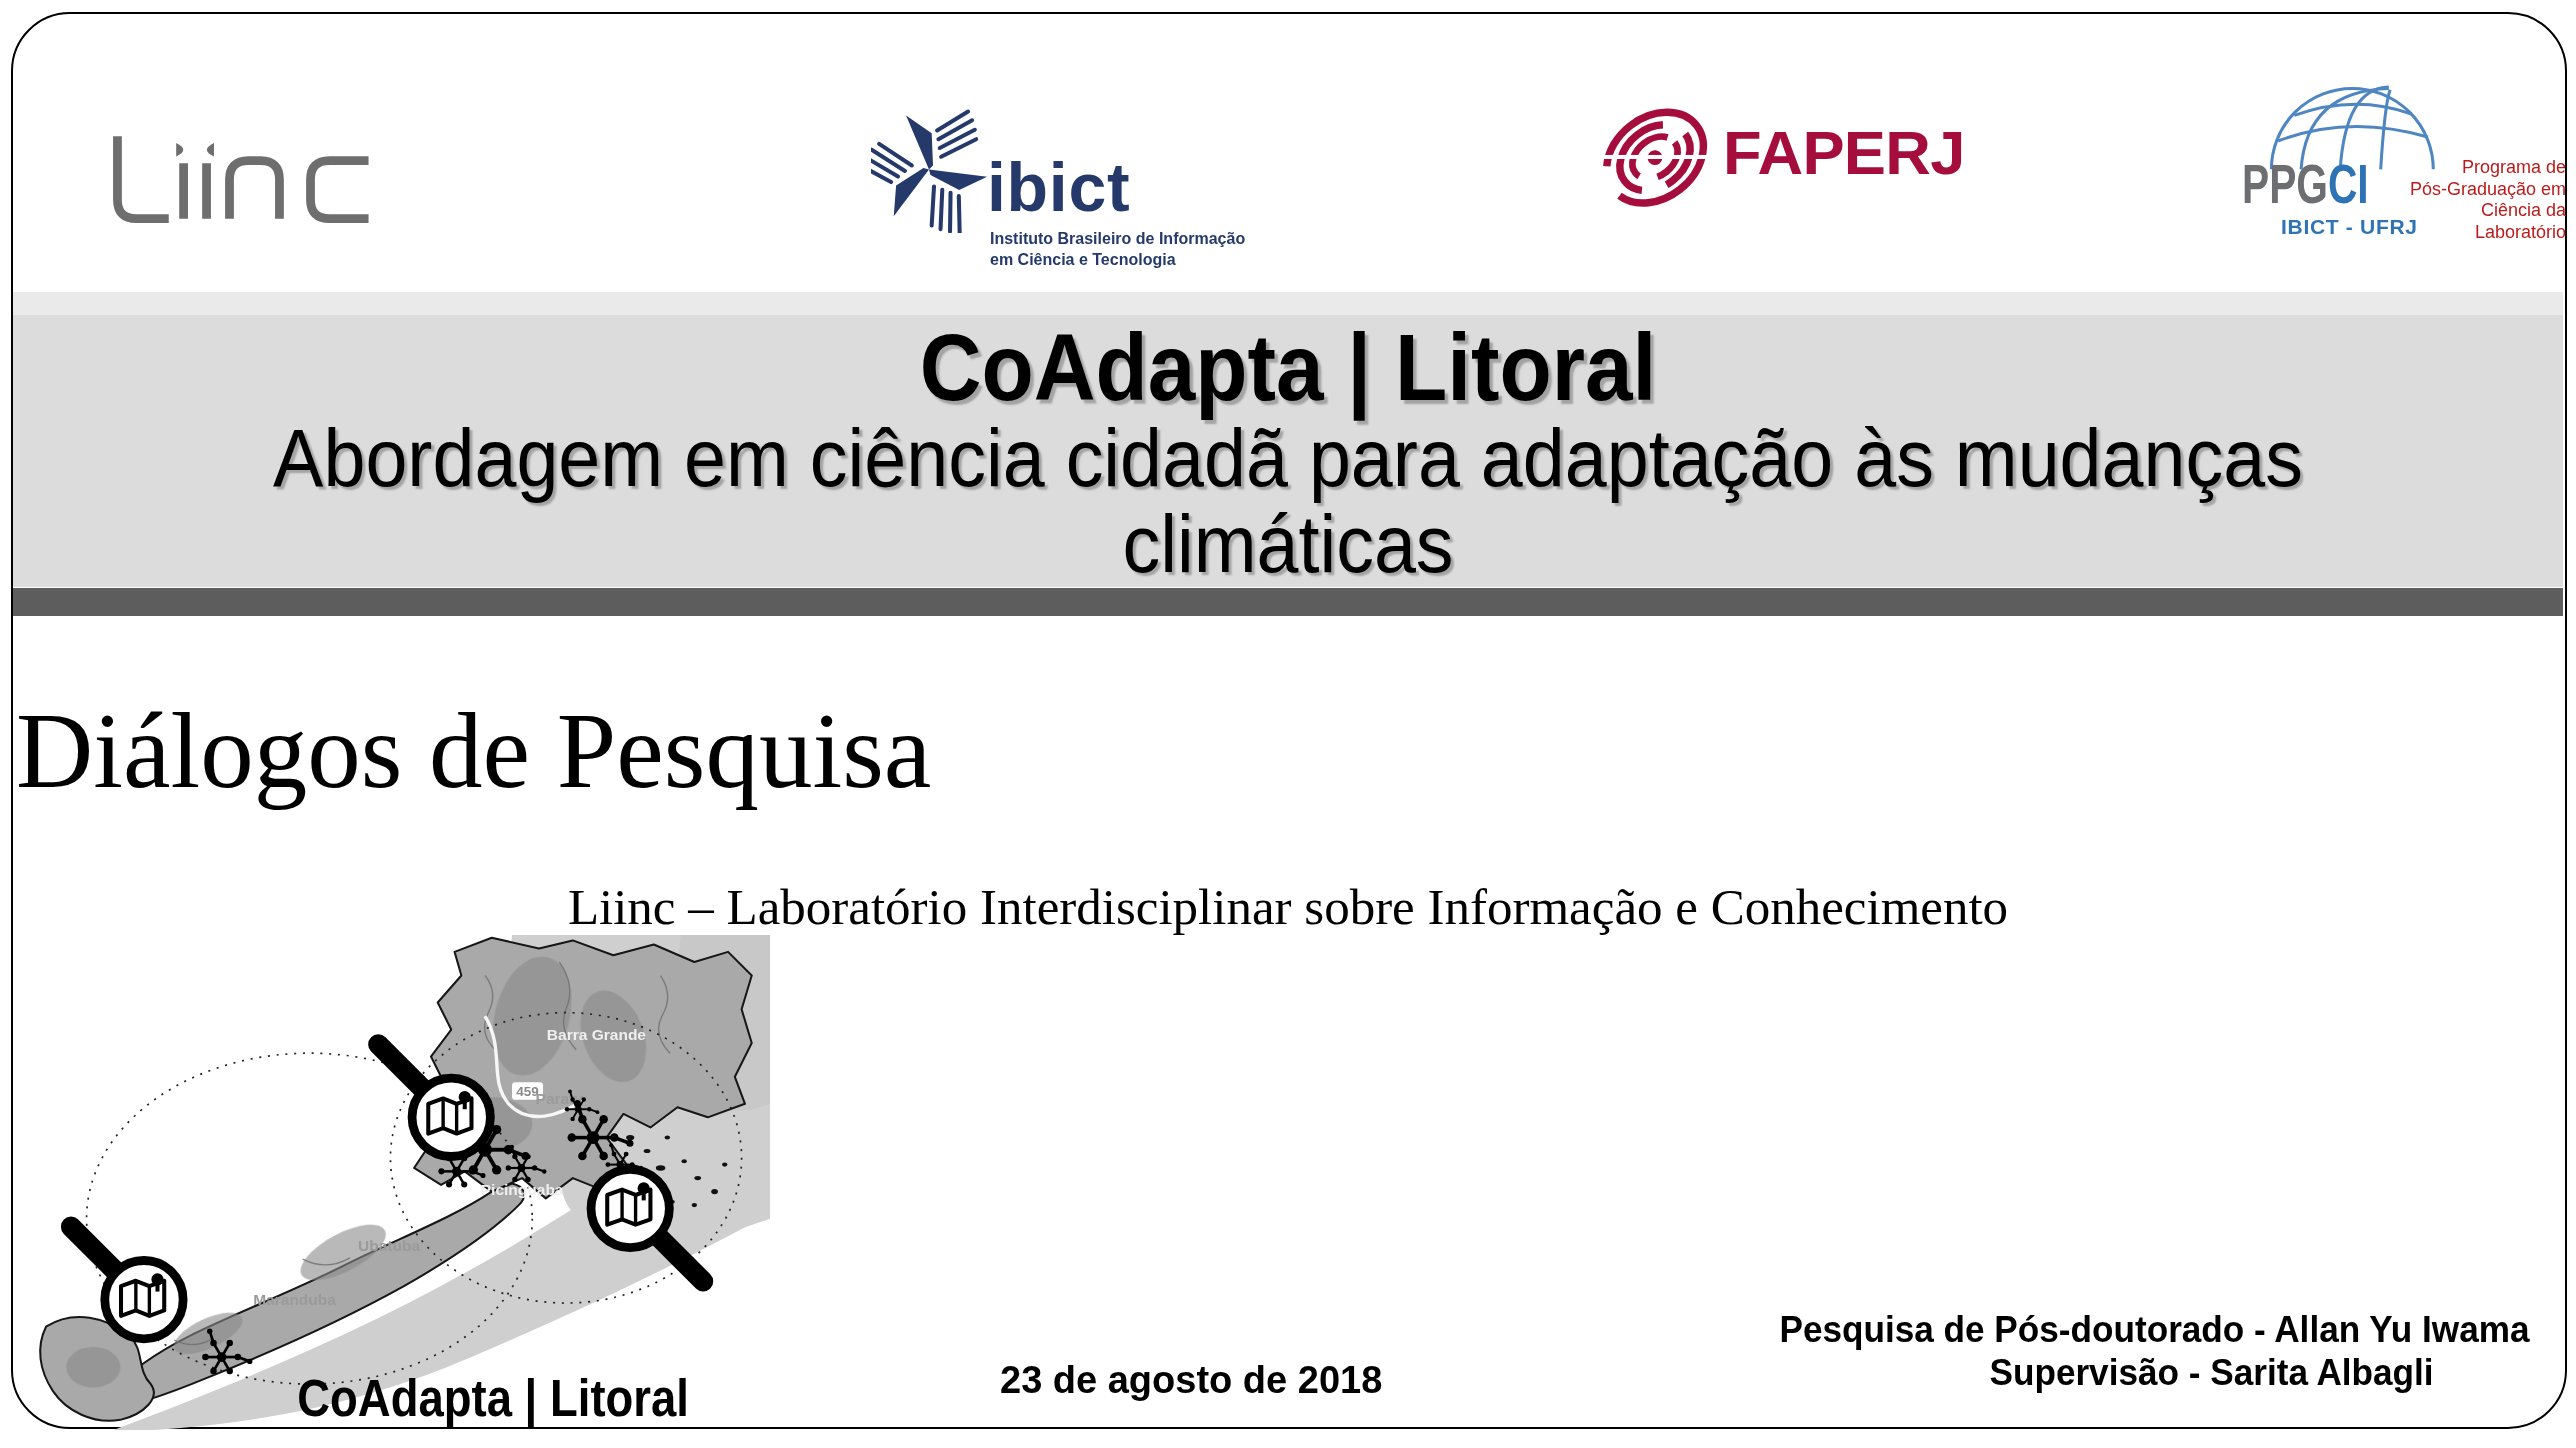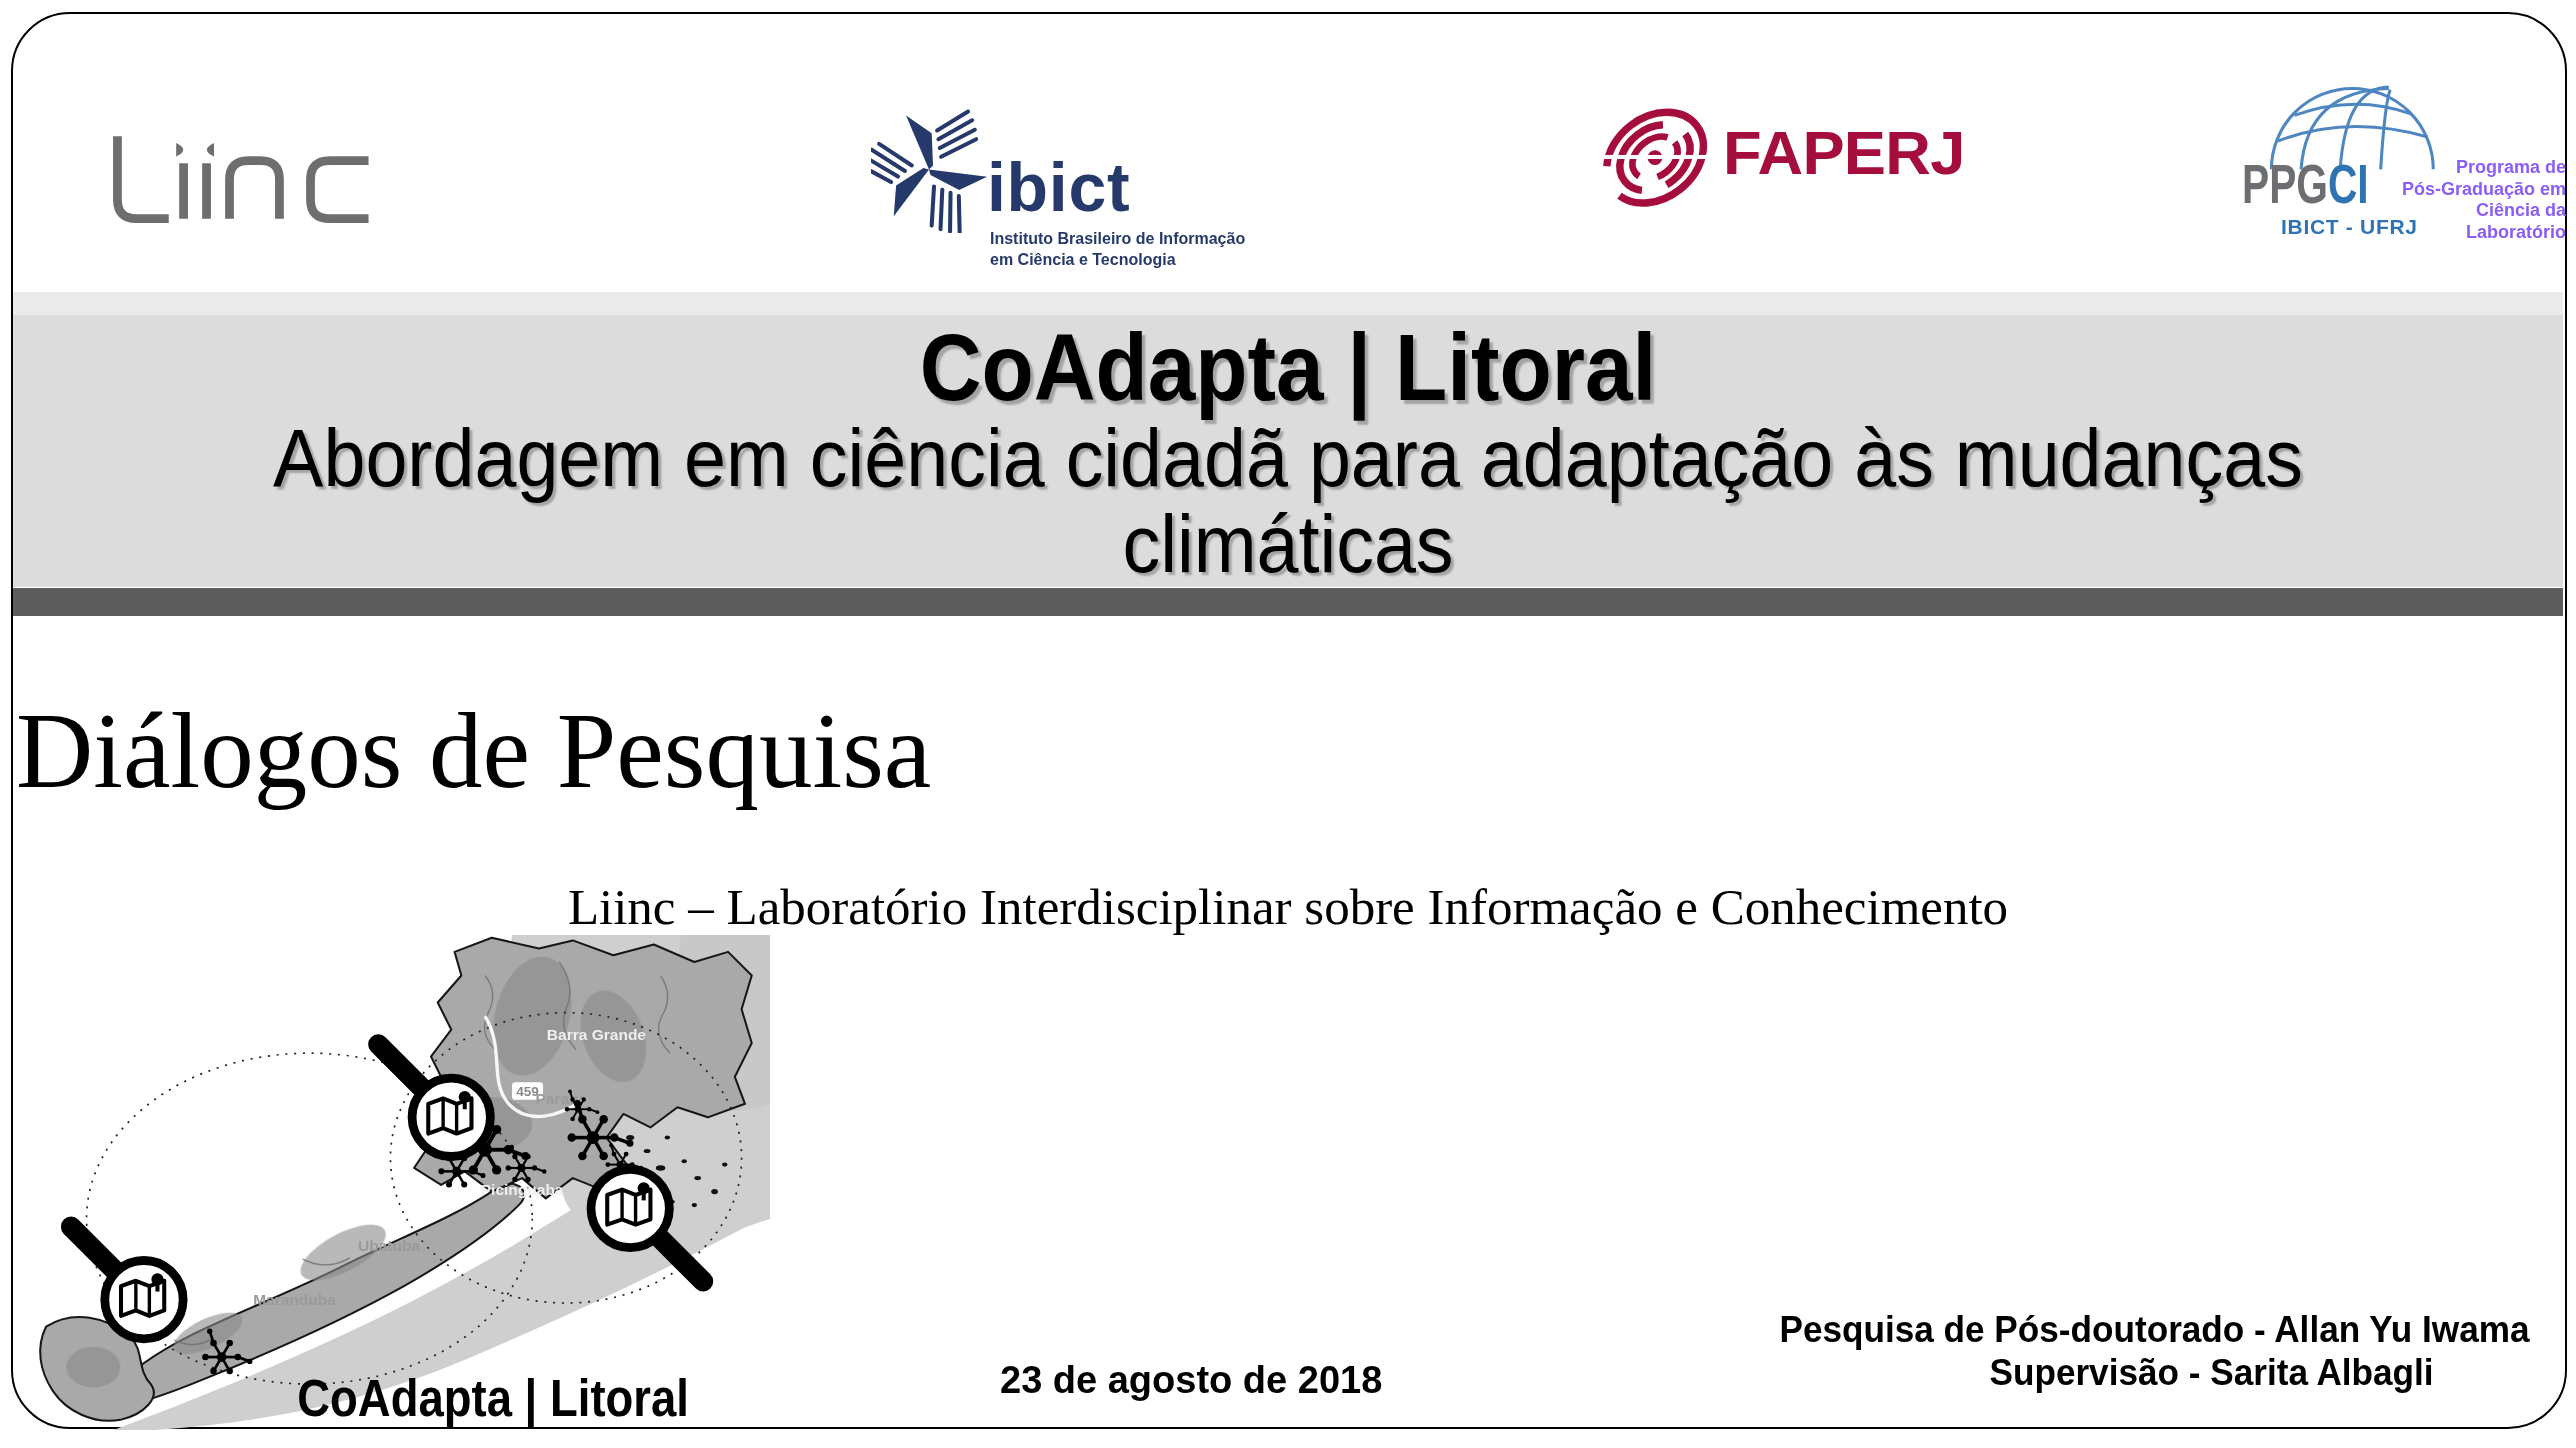--- a/index.html
+++ b/index.html
@@ -19,22 +19,22 @@
   .faperj{position:absolute;left:1591px;top:98px;width:378px;height:122px;}
   .faperj-word{position:absolute;left:132px;top:19px;font-size:62px;font-weight:900;
                color:#a50d3d;letter-spacing:-0.7px;transform:scaleX(1.02);transform-origin:left;}
   .ppgci{position:absolute;left:2242px;top:76px;width:324px;height:176px;text-align:right;}
   .ppgci-globe{position:absolute;left:23.6px;top:0;}
   .ppgci-word{position:absolute;left:0;top:76px;font-size:55px;font-weight:800;
               transform:scaleX(.74);transform-origin:left;white-space:nowrap;}
   .ppgci-word .gray{color:#6d6e71;} .ppgci-word .blue{color:#2e74b5;}
   .ppgci-sub{position:absolute;left:39px;top:139px;font-size:21px;font-weight:800;
              color:#2e74b5;letter-spacing:0.7px;}
-  .ppgci-tag{position:absolute;left:143px;top:81px;font-size:18px;font-weight:700;
-             color:#8b5cf6;line-height:1.2;}
+  .ppgci-tag{position:absolute;left:143px;top:81px;font-size:18px;font-weight:400;
+             color:#b91c1c;line-height:1.2;}
 
   
   .strip-light{position:absolute;left:13px;top:292px;width:2550px;height:23px;background:#eaeaea;}
   .banner{position:absolute;left:13px;top:315px;width:2550px;height:272px;background:#dcdcdc;
           text-align:center;}
   .banner-title{margin-top:5.4px;font-size:95px;font-weight:700;line-height:1.0;
                 transform:scaleX(.9);transform-origin:center;
                 text-shadow:4px 4px 2px #a3a3a3;}
   .banner-sub{font-size:82px;font-weight:400;line-height:1.05;
               transform:scaleX(.92);transform-origin:center;

